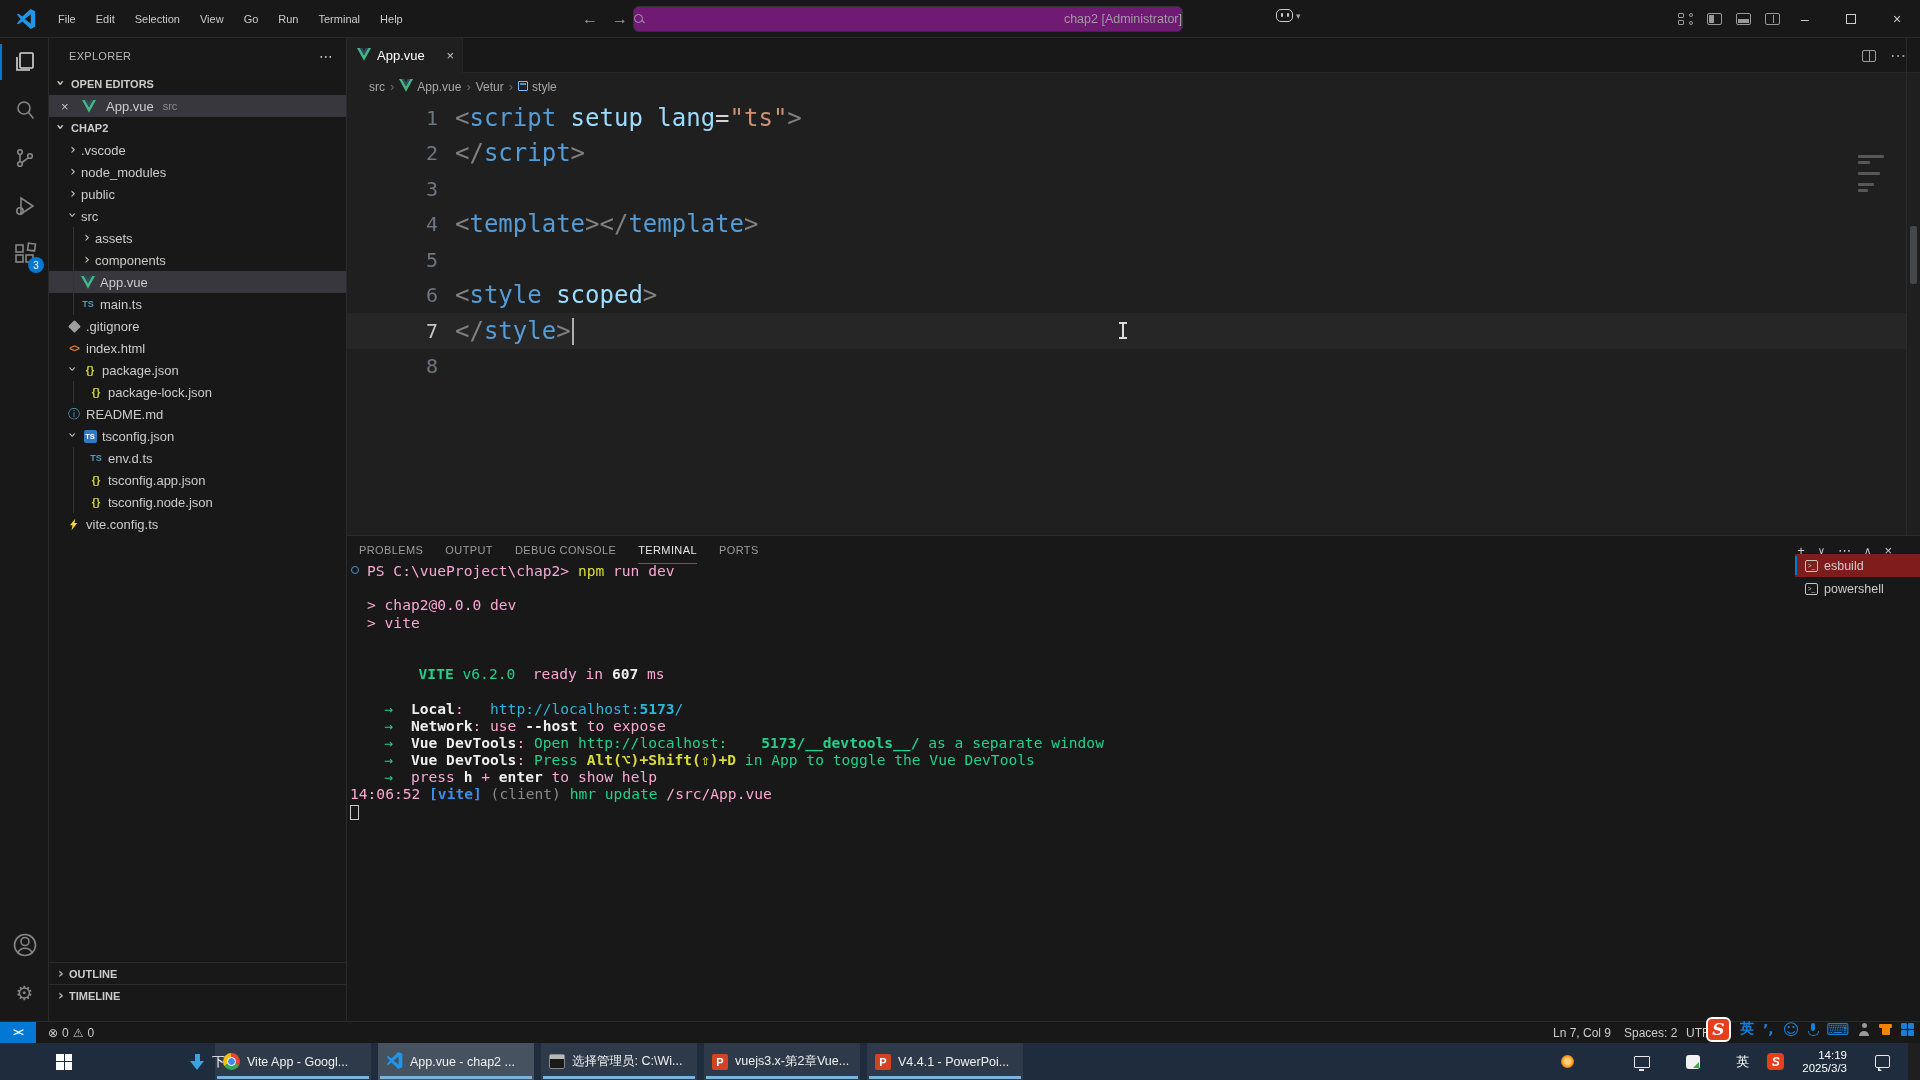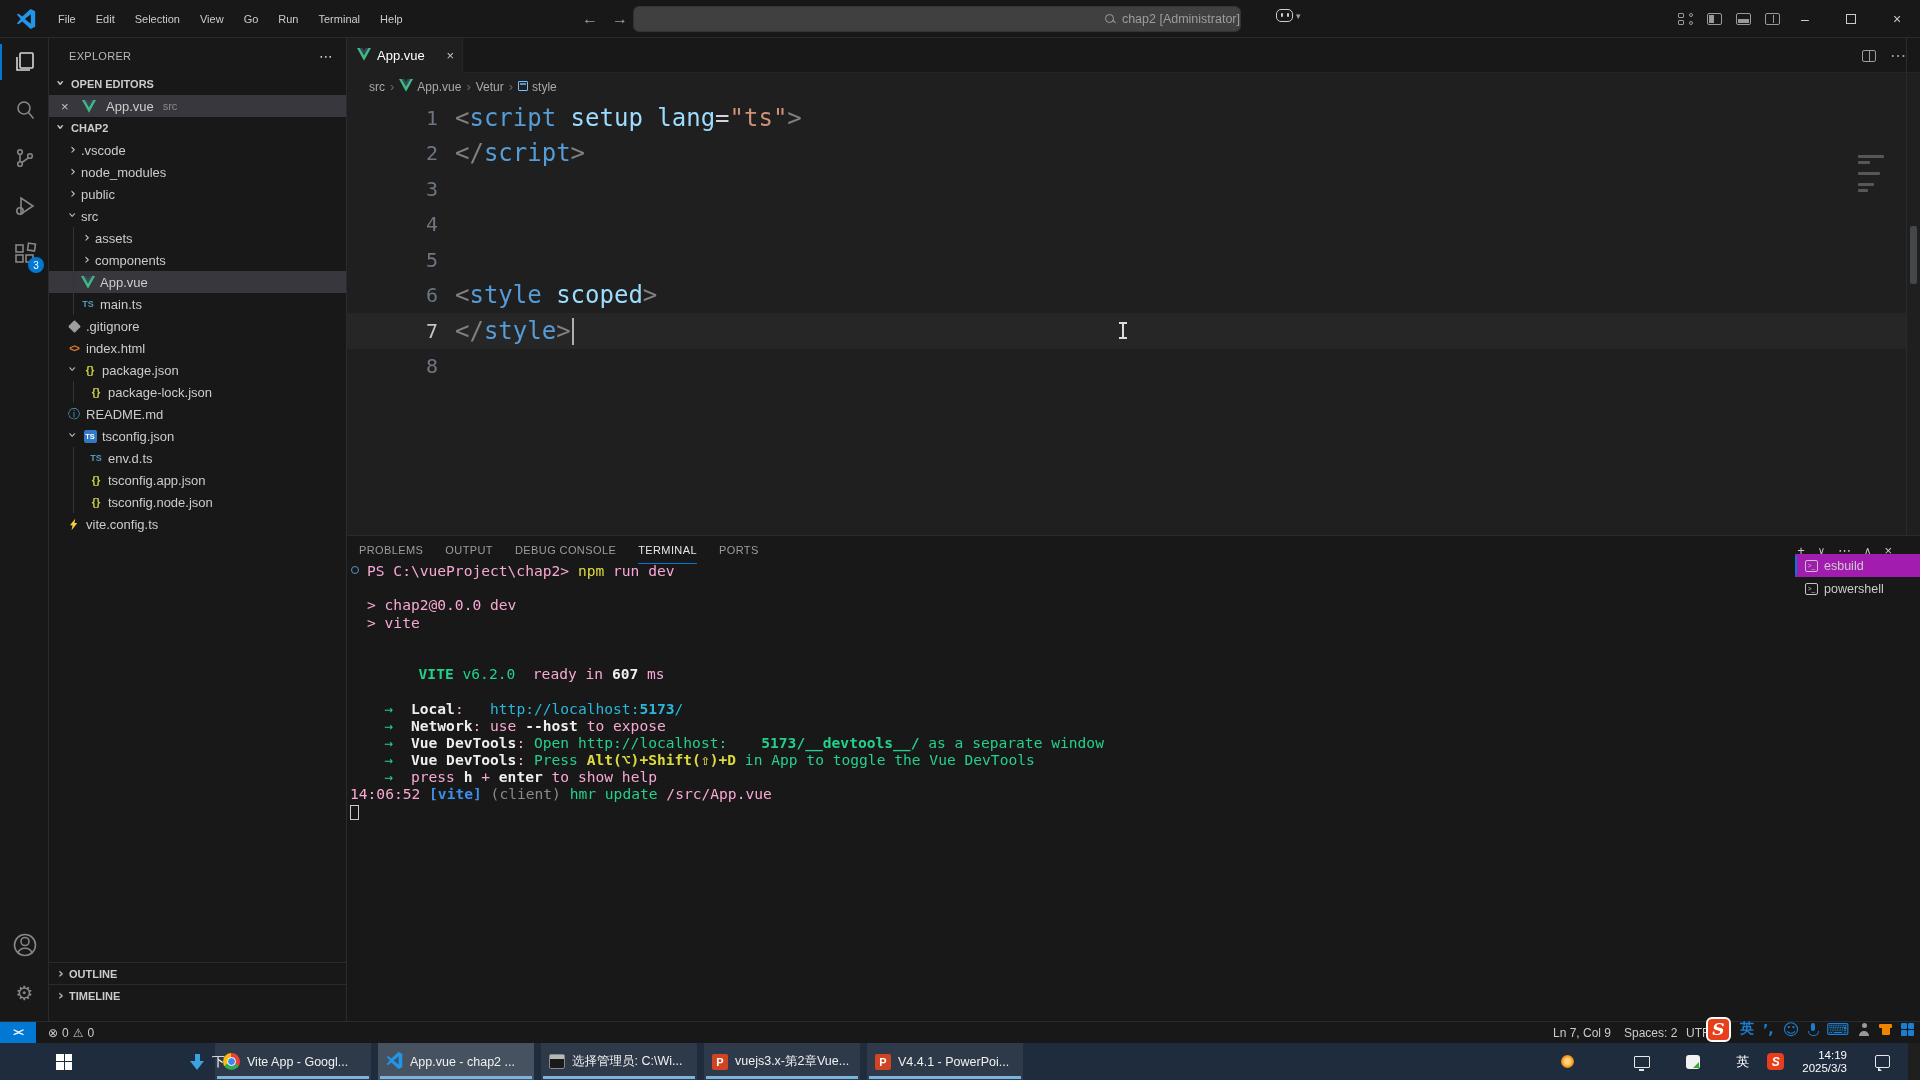--- a/index.html
+++ b/index.html
@@ -7,23 +7,23 @@
               font-family:"Liberation Sans","DejaVu Sans",sans-serif; }
 
   
   #titlebar { position:absolute; top:0; left:0; width:1920px; height:38px;
               background:#181818; border-bottom:1px solid #2b2b2b; color:#cccccc; }
   #vscode-logo { position:absolute; left:16px; top:9px; width:20px; height:20px; }
   #menubar { position:absolute; left:48px; top:0; height:38px; display:flex; align-items:center; }
   #menubar span { padding:0 10px; font-size:11px; color:#cccccc; cursor:default; }
   #nav-arrows { position:absolute; left:582px; top:0; height:38px; display:flex; align-items:center; gap:14px;
                 color:#9d9d9d; font-size:16px; }
-  #searchbox { position:absolute; left:633px; top:6px; width:608px; height:26px; background:#404040;
+  #searchbox { position:absolute; left:633px; top:6px; width:550px; height:26px; background:#701a75;
                border:1px solid #333333; border-radius:6px; display:flex; align-items:center;
-               justify-content:flex-end; color:#9d9d9d; font-size:12.5px; gap:6px; }
+               justify-content:space-between; color:#9d9d9d; font-size:12.5px; gap:6px; }
   .search-glyph { width:11px; height:11px; position:relative; display:inline-block; }
   .search-glyph::before { content:""; position:absolute; left:0; top:0; width:7px; height:7px;
                border:1.4px solid #9d9d9d; border-radius:50%; }
   .search-glyph::after { content:""; position:absolute; left:7px; top:7px; width:4px; height:1.4px;
                background:#9d9d9d; transform:rotate(45deg); }
   #copilot { position:absolute; left:1276px; top:9px; display:flex; align-items:center; gap:3px; color:#cccccc; }
   .copilot-face { width:17px; height:13px; border:1.6px solid #cccccc; border-radius:5px; position:relative; }
   .copilot-face::before, .copilot-face::after { content:""; position:absolute; top:3px; width:2px; height:4px;
                background:#cccccc; border-radius:1px; }
   .copilot-face::before { left:3.5px; } .copilot-face::after { right:3.5px; }
@@ -140,21 +140,21 @@
   .tline.pad { padding-left:17px; }
   .cmd-dec { position:absolute; left:1px; top:4px; width:8px; height:8px; border:1.6px solid #4e94ce; border-radius:50%; }
   .t-f { color:#f9a8d4;margin-top:20px; } .t-b { color:#eeeeee; font-weight:bold; }
   .t-y { color:#dcdc3c; } .t-yb { color:#dcdc3c; font-weight:bold; }
   .t-g { color:#23d18b; } .t-gb { color:#23d18b; font-weight:bold;margin-left:34px; }
   .t-c { color:#29b8db; } .t-cb { color:#29b8db; font-weight:bold; }
   .t-bl { color:#3b8eea; font-weight:bold; } .t-d { color:#8a8a8a; }
   .tcursor { display:inline-block; width:9px; height:15px; border:1px solid #cccccc; vertical-align:text-bottom; }
   #term-list { position:absolute; right:0; top:18px; width:125px; }
   .term-row { height:23px; display:flex; align-items:center; gap:6px; padding-left:10px; font-size:12.5px; color:#cccccc; position:relative; }
-  .term-row.act { background:#a21caf;text-align:center; }
+  .term-row.act { background:#7f1d1d;text-align:center; }
   .term-row.act::before { content:""; position:absolute; left:0; top:2px; bottom:2px; width:2px; background:#0078d4; }
 
   
   #statusbar { position:absolute; left:0; right:0; bottom:37px; height:22px; background:#181818;
                border-top:1px solid #2b2b2b; color:#cccccc; font-size:12px; }
   #remote-ind { position:absolute; left:0; top:0; bottom:0; width:36px; background:#0078d4; color:#fff;
                 display:flex; align-items:center; justify-content:center; font-size:10px; font-weight:bold; letter-spacing:-1px; }
   #problems-ind { position:absolute; left:48px; top:0; height:21px; display:flex; align-items:center; gap:4px; }
   #problems-ind .sym { font-family:"DejaVu Sans",sans-serif; font-size:12px; }
   .sb-right { position:absolute; top:0; height:21px; display:flex; align-items:center; }
@@ -517,20 +517,21 @@
           <div class="cline">
             <span class="ln">2</span>
             <span class="ct"><span class="tk-p">&lt;/</span><span class="tk-tag">script</span><span class="tk-p">&gt;</span></span>
           </div>
           <div class="cline">
             <span class="ln">3</span>
             <span class="ct"></span>
           </div>
           <div class="cline">
             <span class="ln">4</span>
+            <span class="ct"><span class="tk-p">&lt;</span><span class="tk-tag">template</span><span class="tk-p">&gt;</span><span class="tk-p">&lt;/</span><span class="tk-tag">template</span><span class="tk-p">&gt;</span></span>
           </div>
           <div class="cline">
             <span class="ln">5</span>
             <span class="ct"></span>
           </div>
           <div class="cline">
             <span class="ln">6</span>
             <span class="ct"><span class="tk-p">&lt;</span><span class="tk-tag">style</span><span class="tk-pl"> </span><span class="tk-attr">scoped</span><span class="tk-p">&gt;</span></span>
           </div>
           <div class="cline cur">

